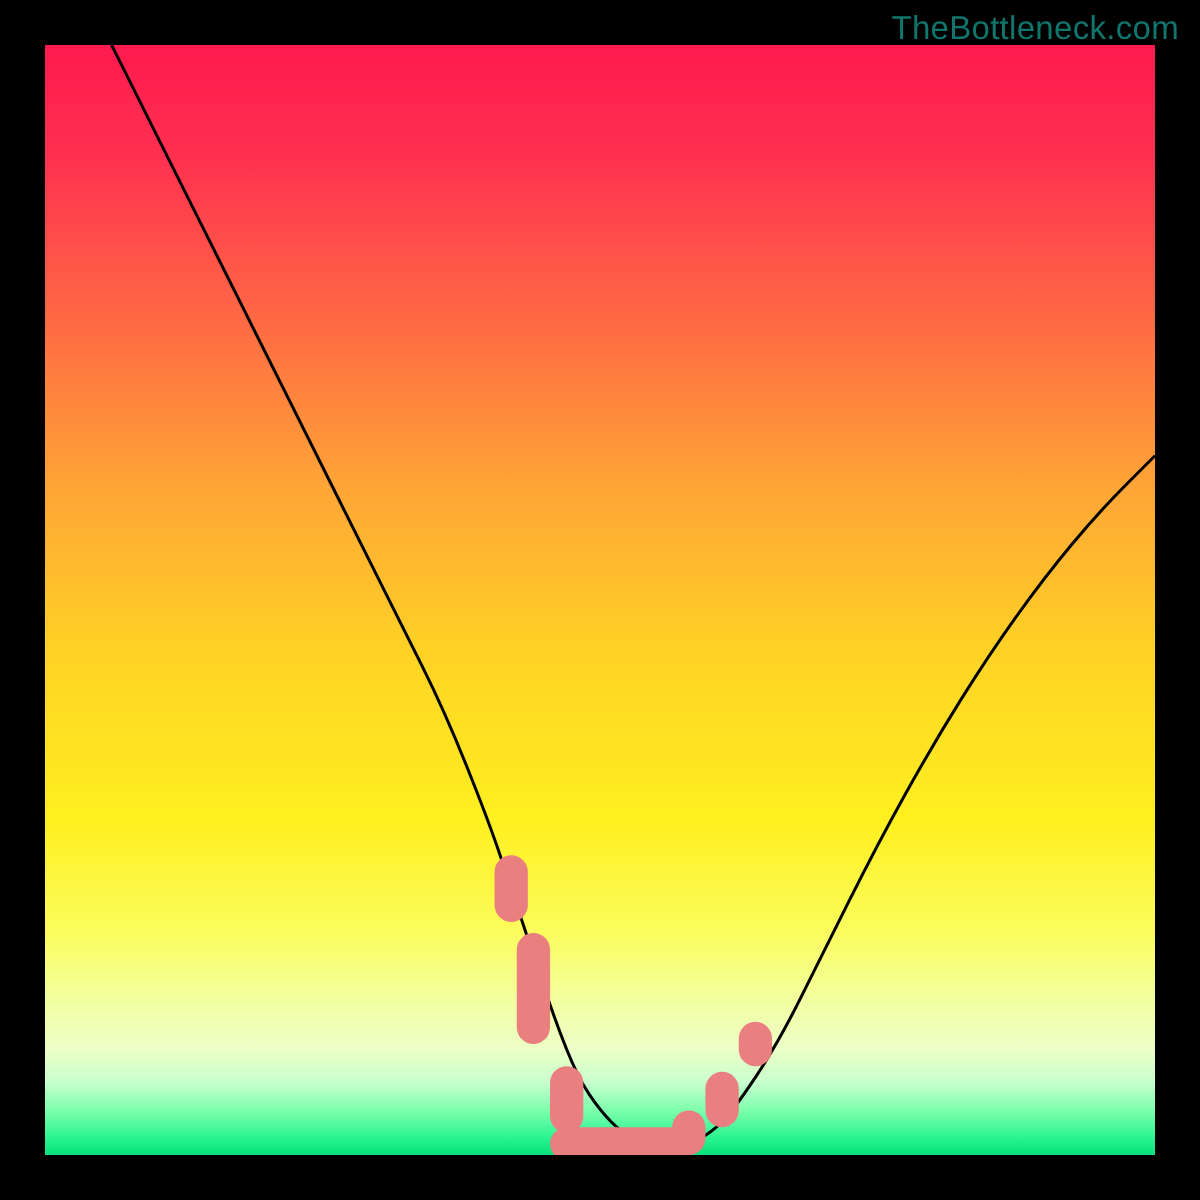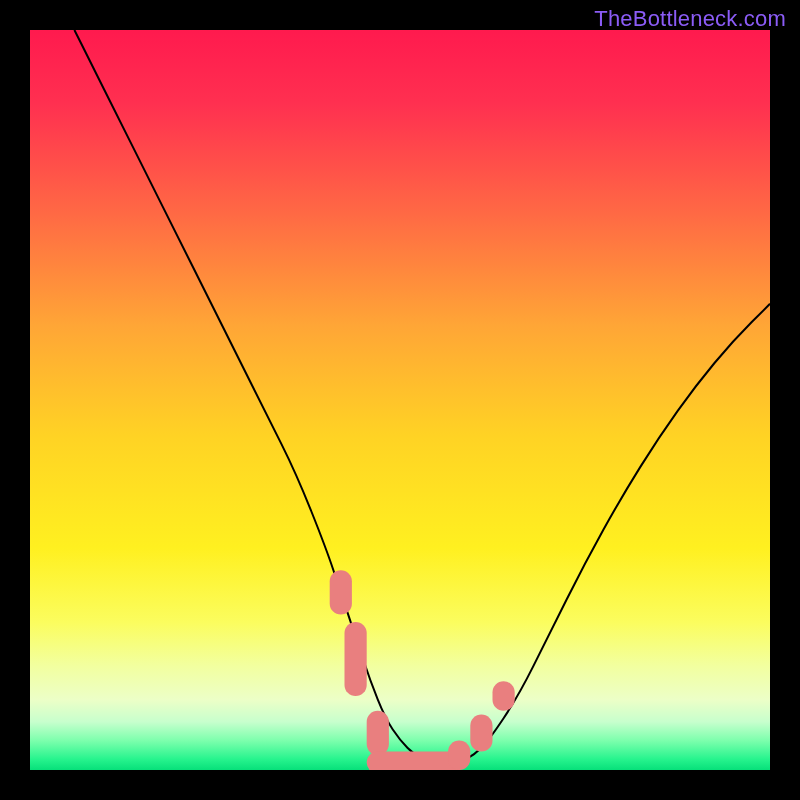--- a/index.html
+++ b/index.html
@@ -37,21 +37,21 @@
     left: 0;
     top: 0;
     width: 100%;
     height: 100%;
     pointer-events: none;
   }
   .watermark {
     position: absolute;
     top: 6px;
     right: 14px;
-    color: #8b5cf6;
+    color: #0f766e;
     font-size: 22px;
     font-weight: 500;
     letter-spacing: 0.2px;
   }
 </style>
 </head>
 <body>
 
 <div class="frame">
 

